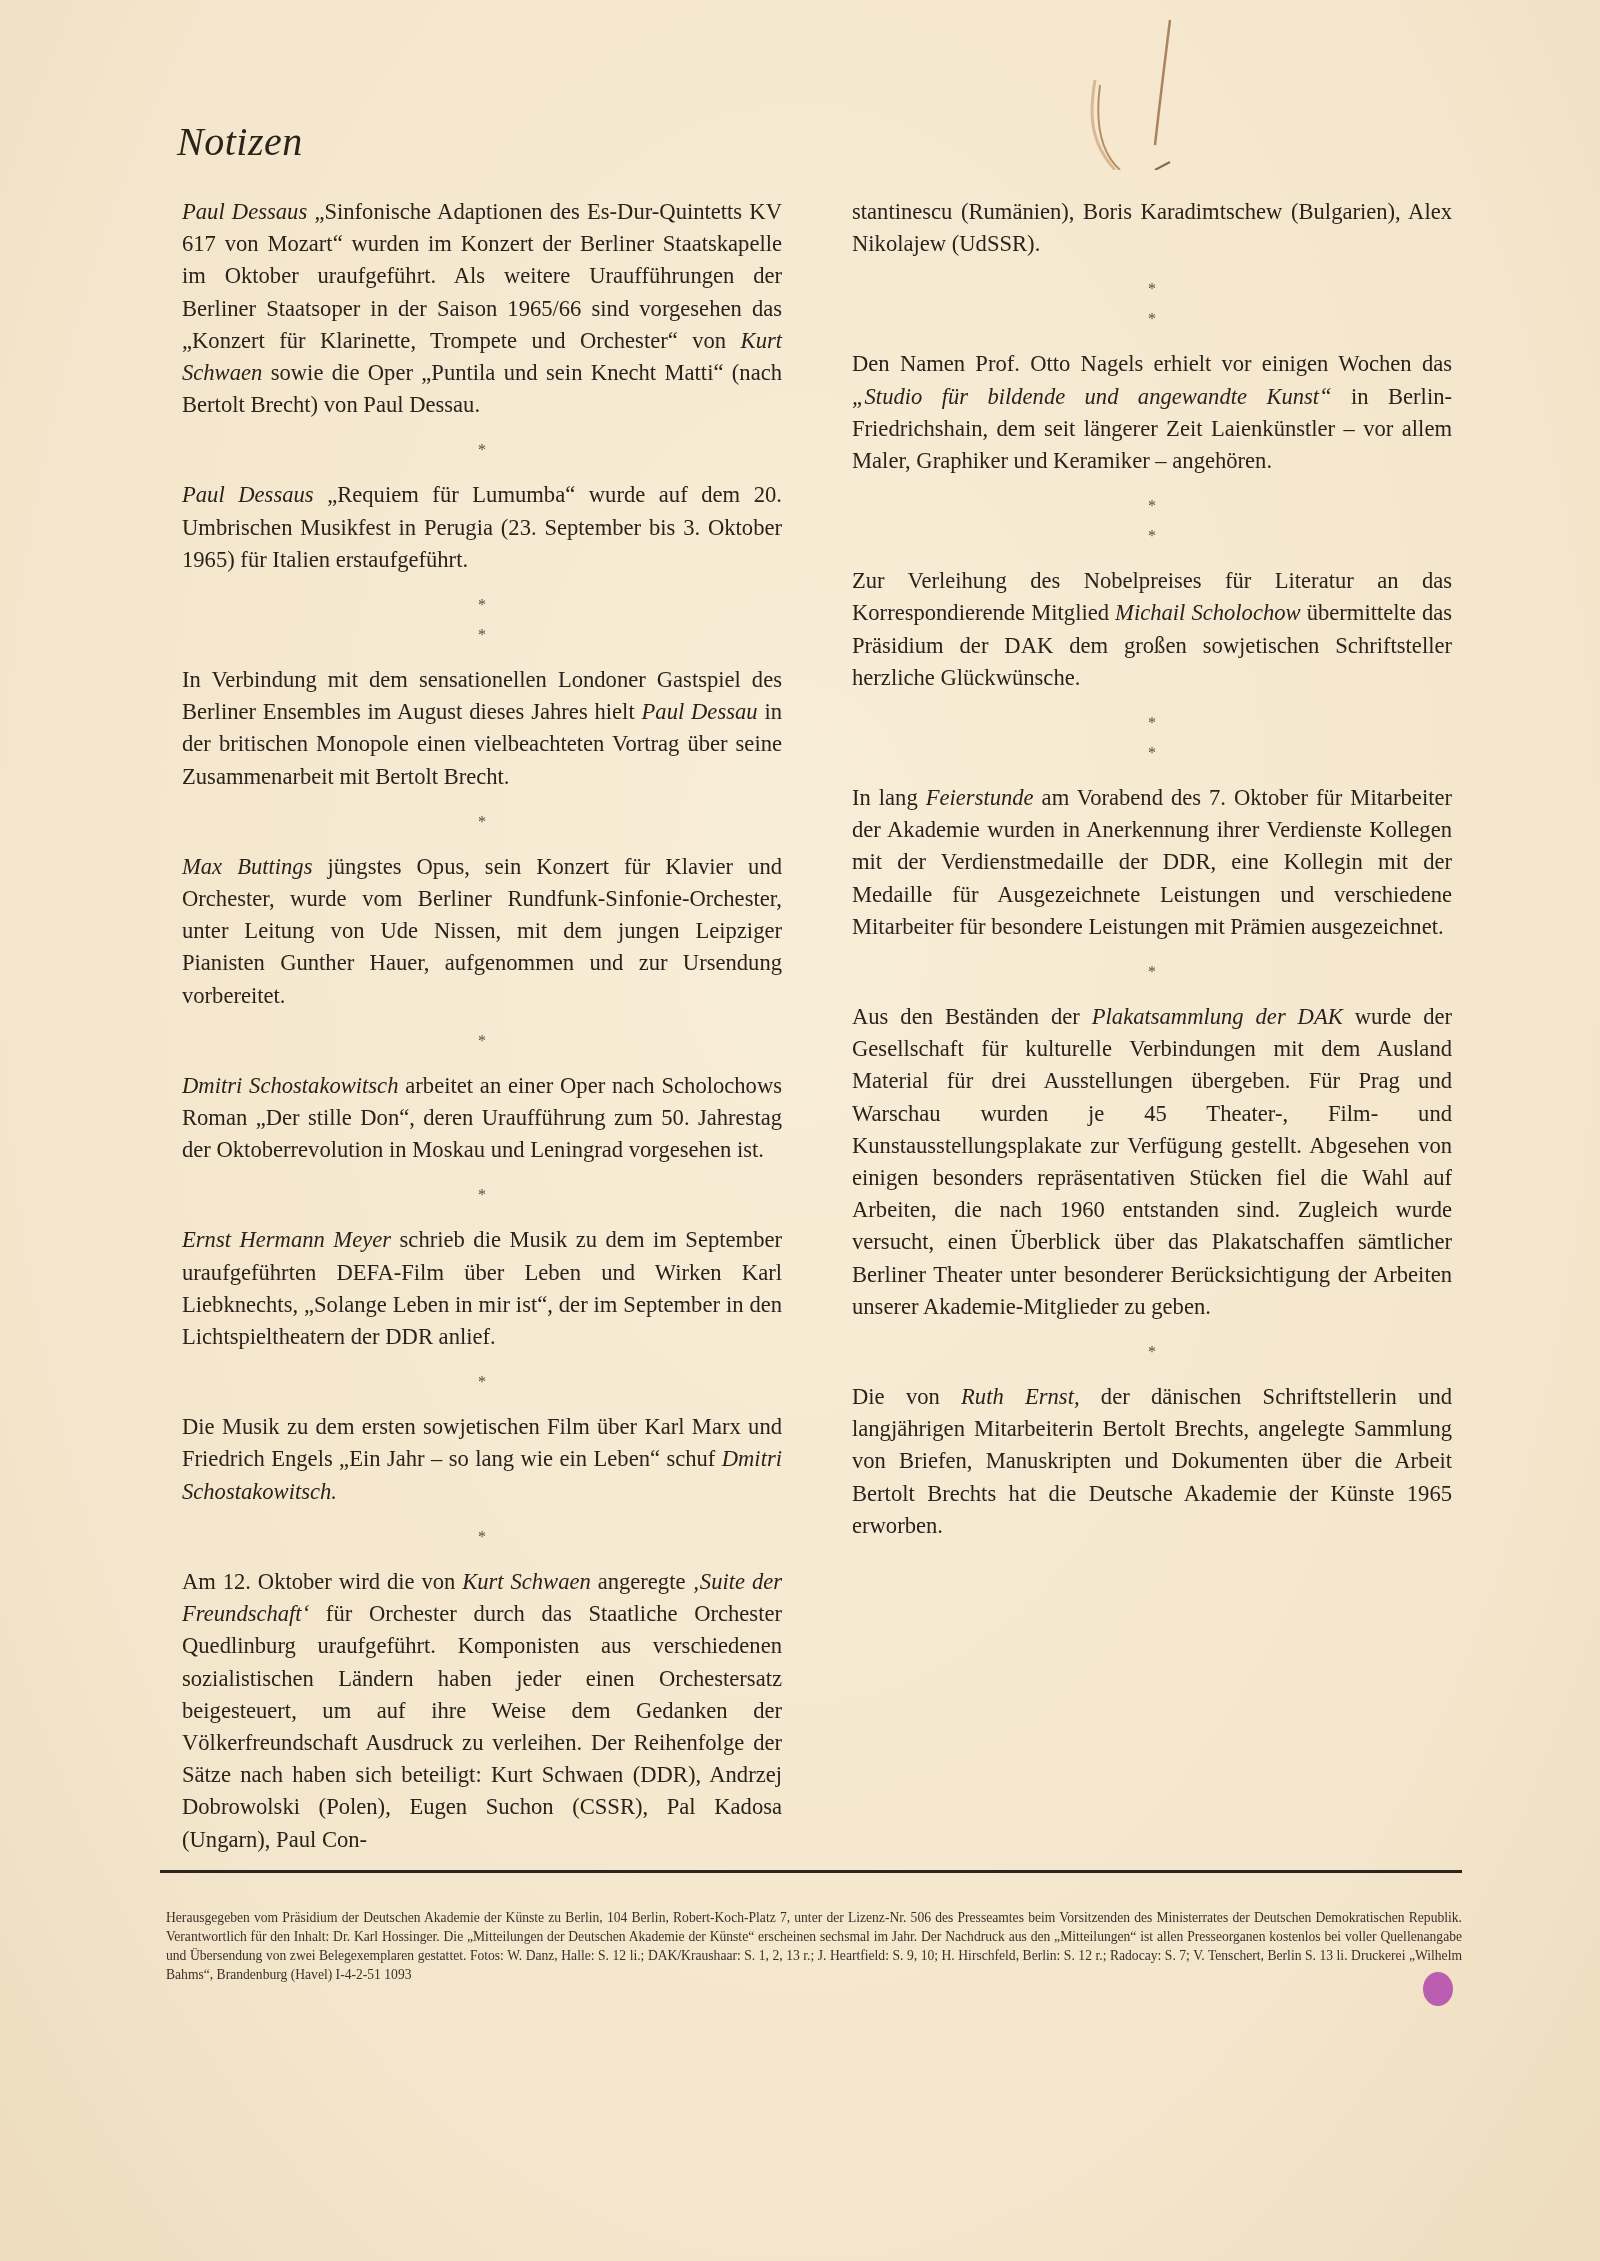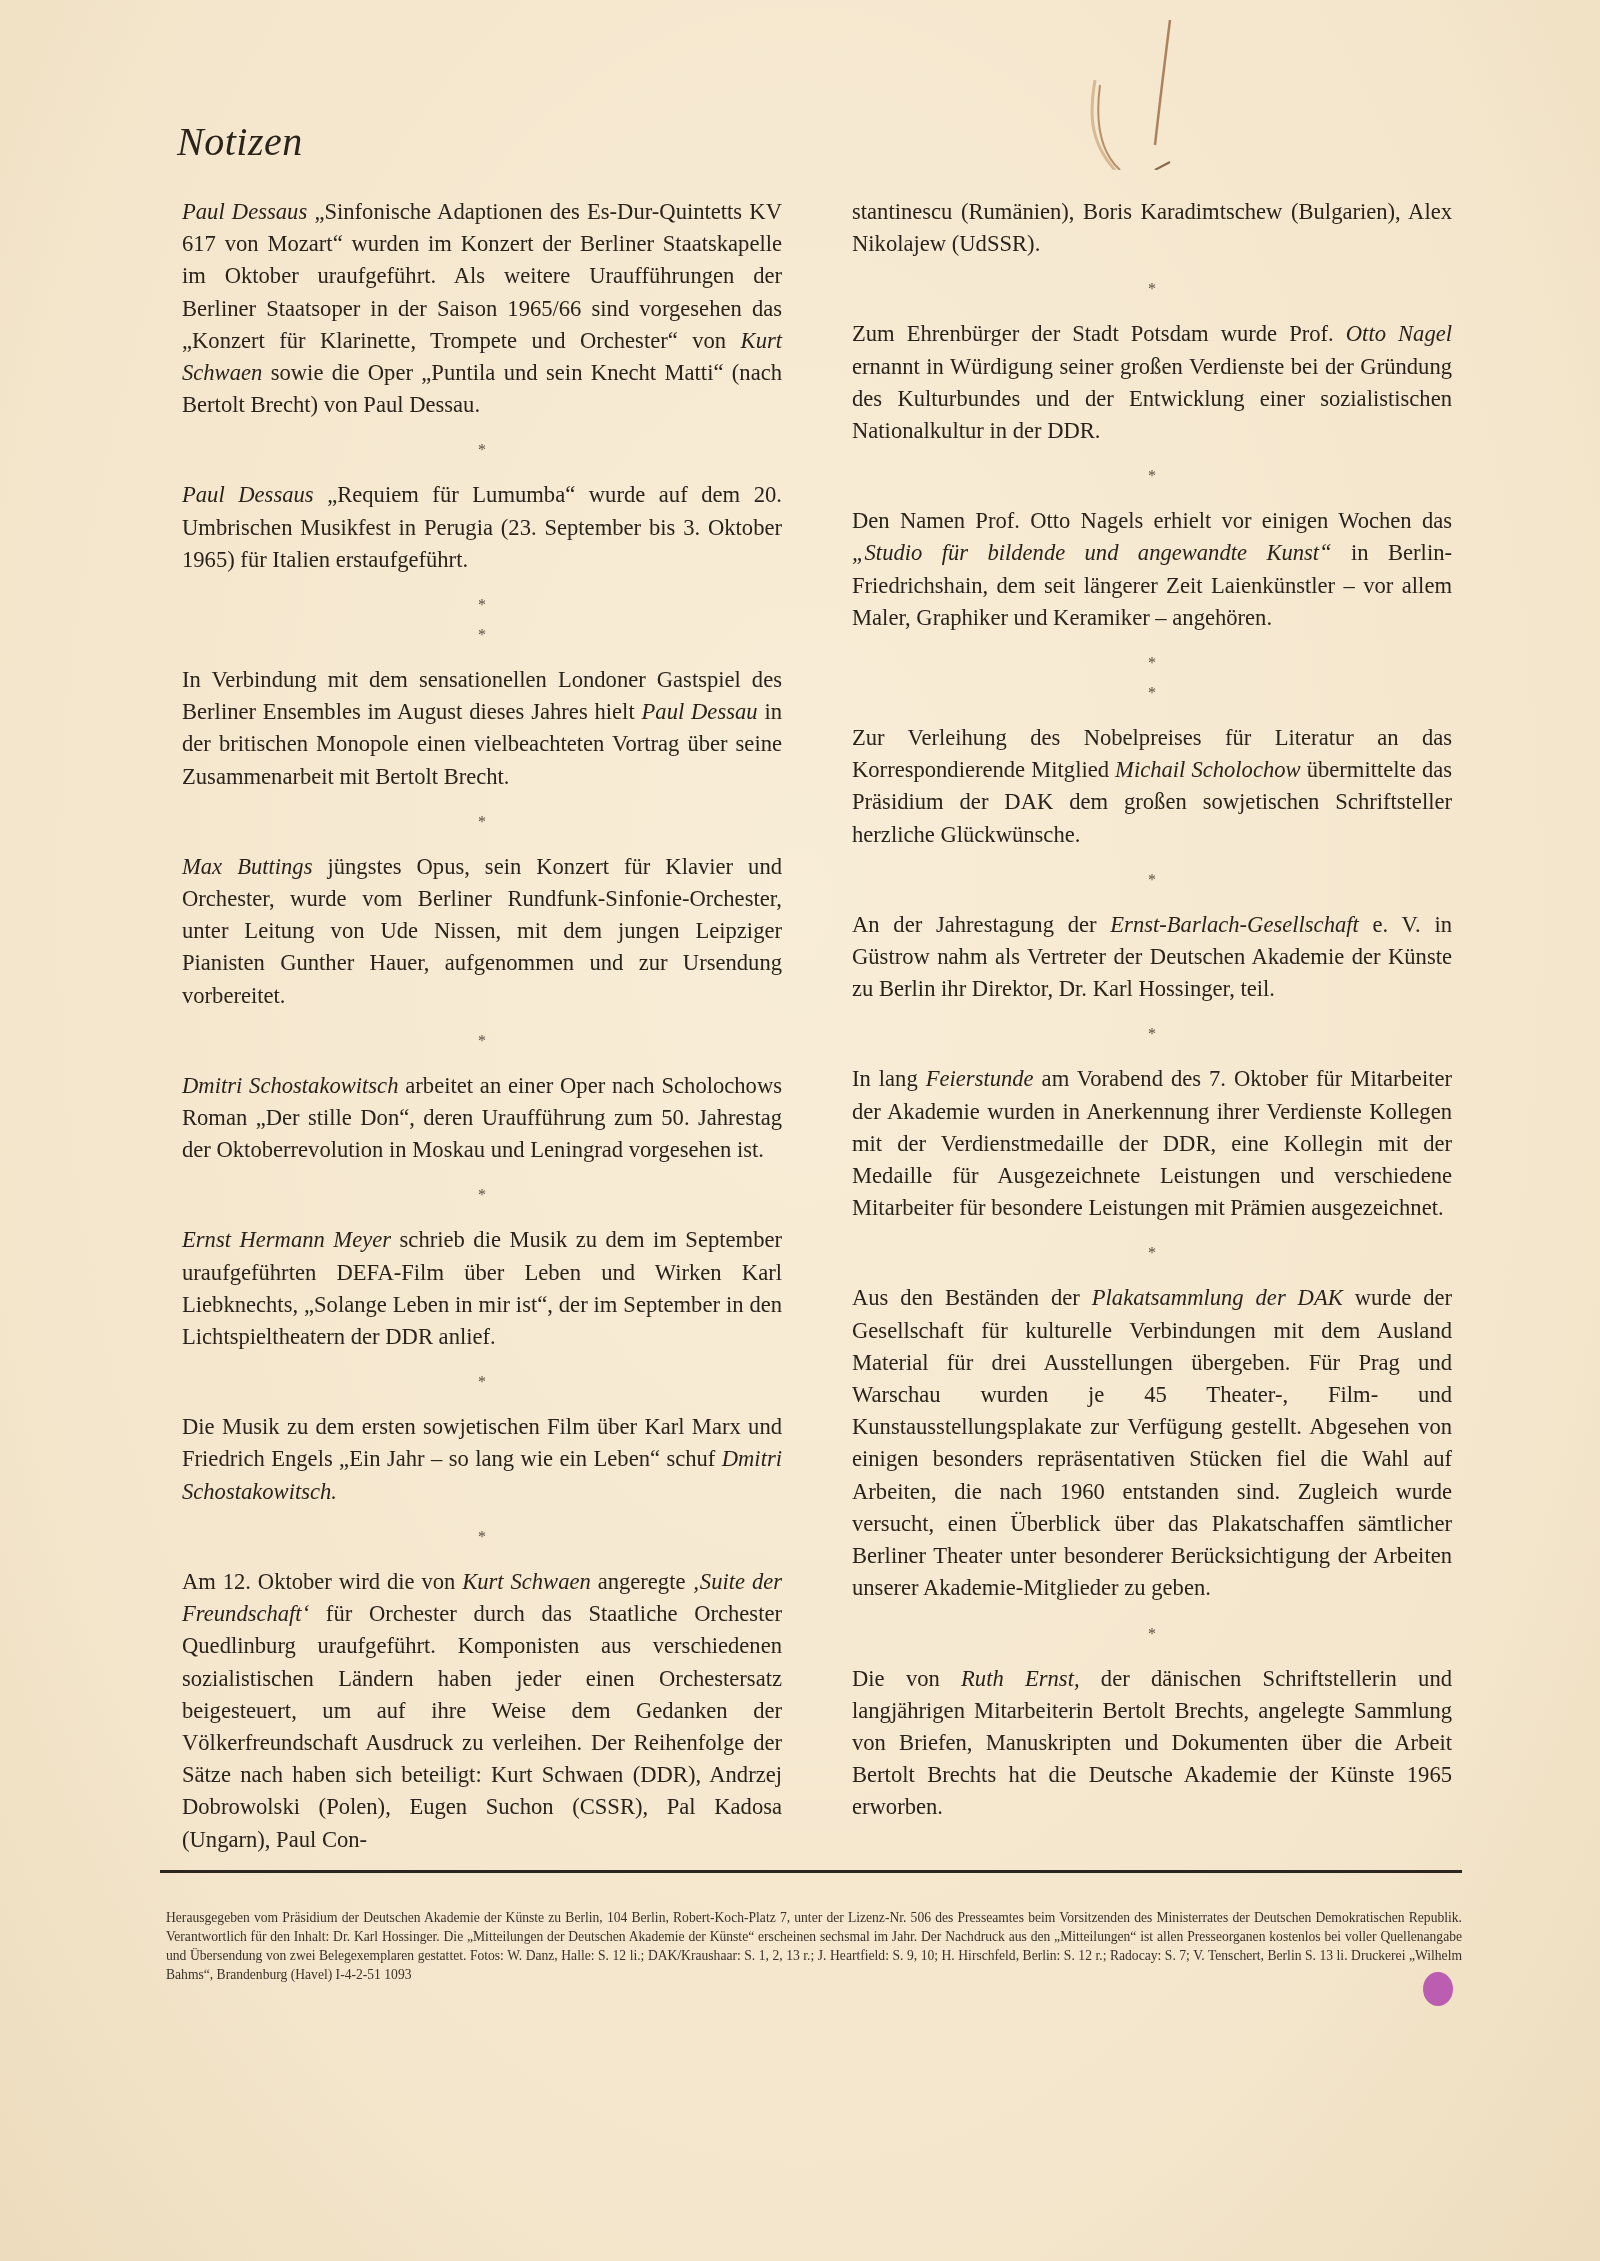--- a/index.html
+++ b/index.html
@@ -79,28 +79,26 @@
     <div class="sep">*</div>
     <p><em>Ernst Hermann Meyer</em><span> schrieb die Musik zu dem im September uraufgeführten DEFA-Film über Leben und Wirken Karl Liebknechts, „Solange Leben in mir ist“, der im September in den Lichtspieltheatern der DDR anlief.</span></p>
     <div class="sep">*</div>
     <p><span>Die Musik zu dem ersten sowjetischen Film über Karl Marx und Friedrich Engels „Ein Jahr – so lang wie ein Leben“ schuf </span><em>Dmitri Schostakowitsch.</em></p>
     <div class="sep">*</div>
     <p><span>Am 12. Oktober wird die von </span><em>Kurt Schwaen</em><span> angeregte </span><em>‚Suite der Freundschaft‘</em><span> für Orchester durch das Staatliche Orchester Quedlinburg uraufgeführt. Komponisten aus verschiedenen sozialistischen Ländern haben jeder einen Orchestersatz beigesteuert, um auf ihre Weise dem Gedanken der Völkerfreundschaft Ausdruck zu verleihen. Der Reihenfolge der Sätze nach haben sich beteiligt: Kurt Schwaen (DDR), Andrzej Dobrowolski (Polen), Eugen Suchon (CSSR), Pal Kadosa (Ungarn), Paul Con-</span></p>
   </div>
 <div class="col right" id="col-right">
     <p><span>stantinescu (Rumänien), Boris Karadimtschew (Bulgarien), Alex Nikolajew (UdSSR).</span></p>
     <div class="sep">*</div>
-    <p><span>Zum Ehrenbürger der Stadt Potsdam wurde Prof. </span><em>Otto Nagel</em><span> ernannt in Würdigung seiner großen Verdienste bei der Gründung des Kulturbundes und der Entwicklung einer sozialistischen Nationalkultur in der DDR.</span></p>
     <div class="sep">*</div>
     <p><span>Den Namen Prof. Otto Nagels erhielt vor einigen Wochen das </span><em>„Studio für bildende und angewandte Kunst“</em><span> in Berlin-Friedrichshain, dem seit längerer Zeit Laienkünstler – vor allem Maler, Graphiker und Keramiker – angehören.</span></p>
     <div class="sep">*</div>
     <div class="sep">*</div>
     <p><span>Zur Verleihung des Nobelpreises für Literatur an das Korrespondierende Mitglied </span><em>Michail Scholochow</em><span> übermittelte das Präsidium der DAK dem großen sowjetischen Schriftsteller herzliche Glückwünsche.</span></p>
     <div class="sep">*</div>
-    <p><span>An der Jahrestagung der </span><em>Ernst-Barlach-Gesellschaft</em><span> e. V. in Güstrow nahm als Vertreter der Deutschen Akademie der Künste zu Berlin ihr Direktor, Dr. Karl Hossinger, teil.</span></p>
     <div class="sep">*</div>
     <p><span>In lang </span><em>Feierstunde</em><span> am Vorabend des 7. Oktober für Mitarbeiter der Akademie wurden in Anerkennung ihrer Verdienste Kollegen mit der Verdienstmedaille der DDR, eine Kollegin mit der Medaille für Ausgezeichnete Leistungen und verschiedene Mitarbeiter für besondere Leistungen mit Prämien ausgezeichnet.</span></p>
     <div class="sep">*</div>
     <p><span>Aus den Beständen der </span><em>Plakatsammlung der DAK</em><span> wurde der Gesellschaft für kulturelle Verbindungen mit dem Ausland Material für drei Ausstellungen übergeben. Für Prag und Warschau wurden je 45 Theater-, Film- und Kunstausstellungsplakate zur Verfügung gestellt. Abgesehen von einigen besonders repräsentativen Stücken fiel die Wahl auf Arbeiten, die nach 1960 entstanden sind. Zugleich wurde versucht, einen Überblick über das Plakatschaffen sämtlicher Berliner Theater unter besonderer Berücksichtigung der Arbeiten unserer Akademie-Mitglieder zu geben.</span></p>
     <div class="sep">*</div>
     <p><span>Die von </span><em>Ruth Ernst,</em><span> der dänischen Schriftstellerin und langjährigen Mitarbeiterin Bertolt Brechts, angelegte Sammlung von Briefen, Manuskripten und Dokumenten über die Arbeit Bertolt Brechts hat die Deutsche Akademie der Künste 1965 erworben.</span></p>
   </div>
 
 <div class="rule"></div>
 

